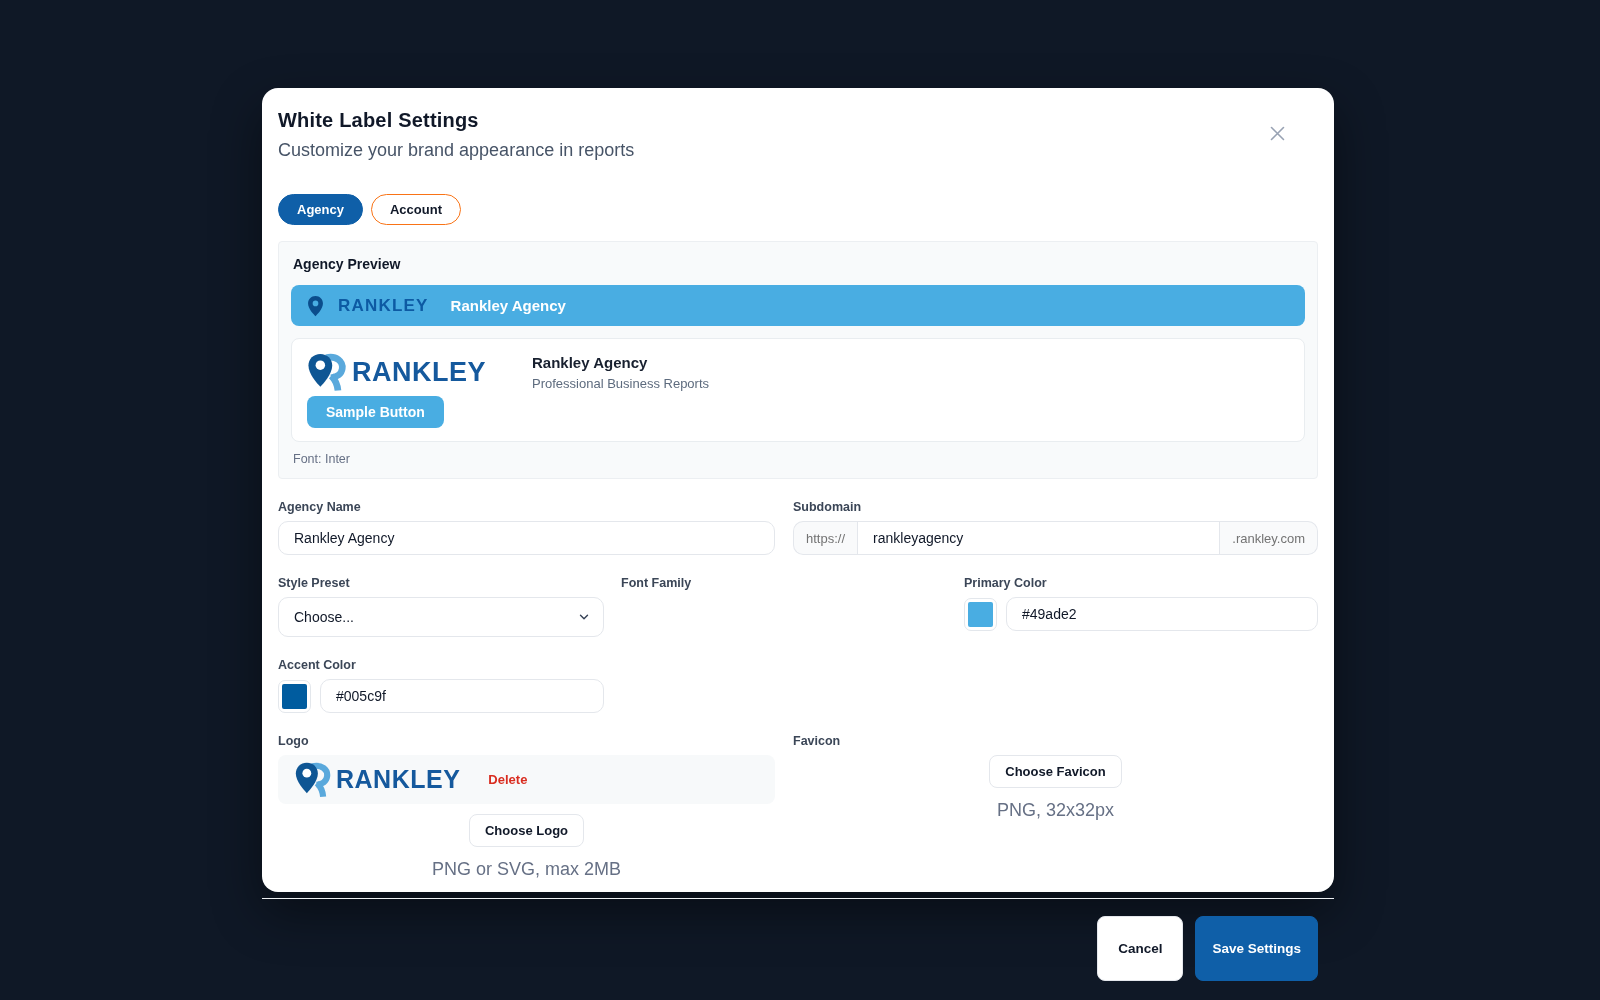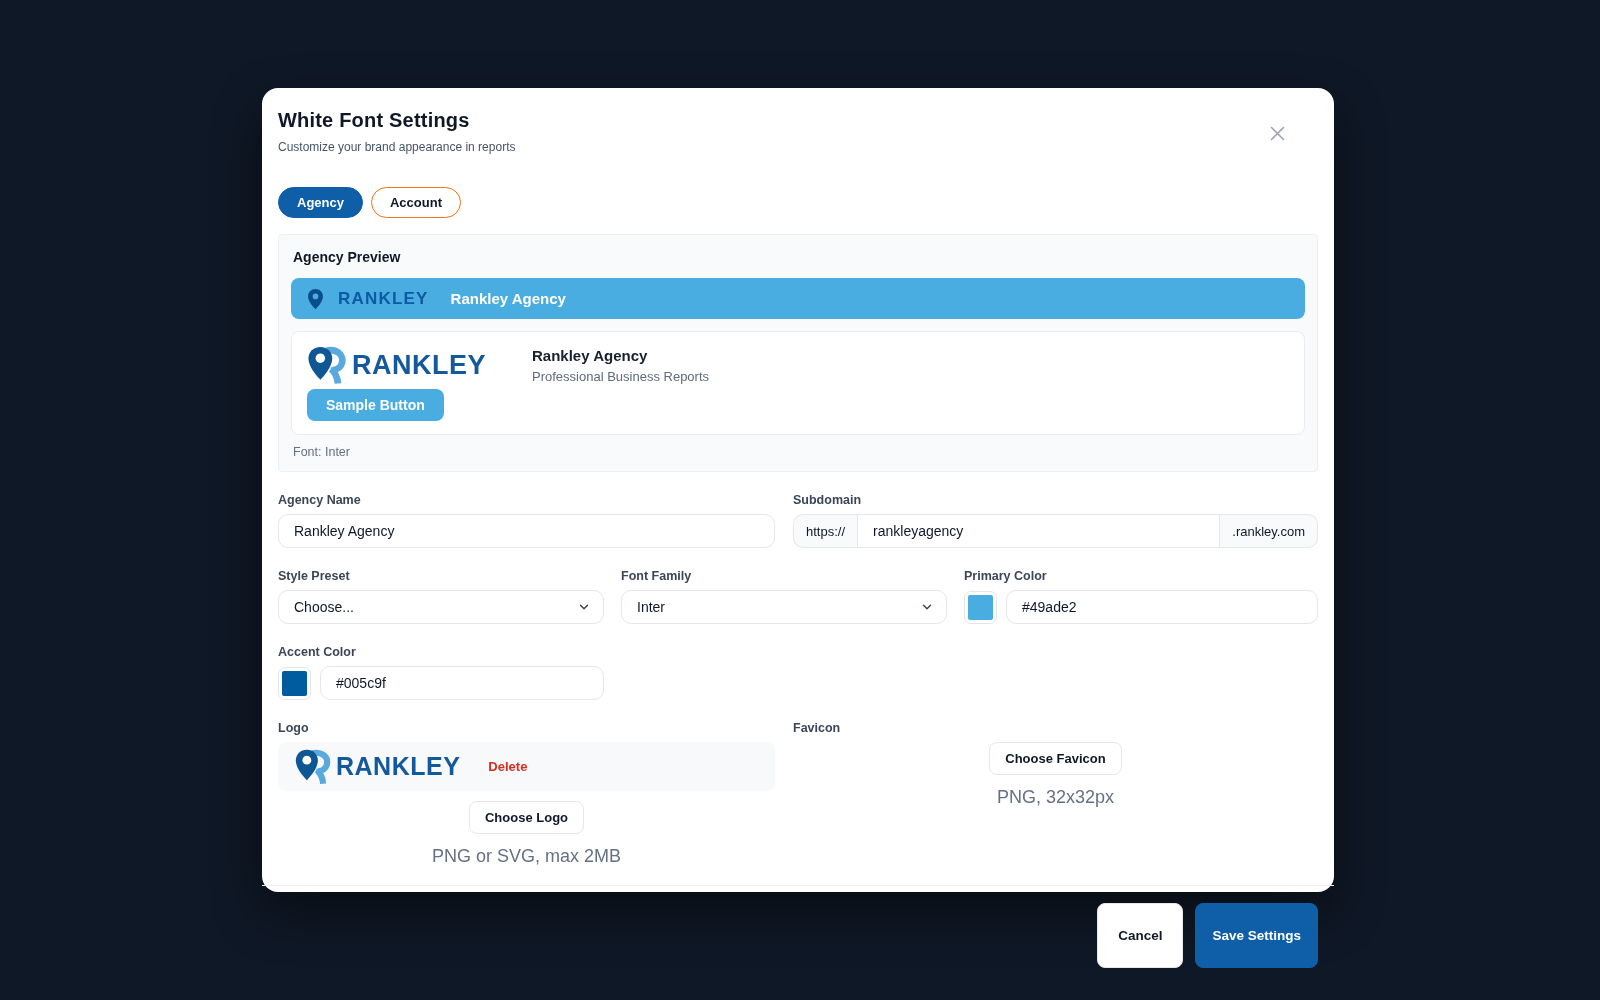--- a/index.html
+++ b/index.html
@@ -15,21 +15,21 @@
     width: 1072px; height: 804px;
     background: #ffffff;
     border-radius: 16px;
     display: flex;
     flex-direction: column;
     box-shadow: 0 20px 50px rgba(0,0,0,.45);
   }
   
   .modal-header { position: relative; padding: 21px 16px 17px 16px; }
   .modal-title { font-size: 20px; font-weight: bold; color: #101828; letter-spacing: .2px; }
-  .modal-subtitle { margin-top: 8px; font-size: 12px; color: #475467; }
+  .modal-subtitle { margin-top: 8px; font-size: 18px; color: #475467; }
   .close-btn {
     position: absolute; top: 34px; right: 46px;
     width: 22px; height: 22px;
     background: none; border: none; cursor: pointer;
     display: flex; align-items: center; justify-content: center;
   }
   .hdivider { height: 1px; background: #edf0f3; width: 100%; }
   
   .tabs { display: flex; gap: 8px; padding: 16px 16px 0 16px; }
   .tab {
@@ -78,27 +78,27 @@
   .text-input {
     width: 100%; height: 34px;
     border: 1px solid #e4e7ec; border-radius: 10px;
     padding: 0 15px; font-family: inherit; font-size: 14px; color: #101828;
     background: #ffffff; outline: none;
   }
   .input-group { display: flex; width: 100%; }
   .input-addon {
     display: flex; align-items: center; padding: 0 12px;
     background: #f9fafb; border: 1px solid #e4e7ec;
-    font-size: 13px; color: #0f172a; height: 34px; white-space: nowrap;
+    font-size: 13px; color: #737373; height: 34px; white-space: nowrap;
   }
   .input-addon.left { border-radius: 10px 0 0 10px; border-right: none; }
   .input-addon.right { border-radius: 0 10px 10px 0; border-left: none; }
   .input-group .text-input { border-radius: 0; flex: 1; min-width: 0; }
   .select {
-    width: 100%; height: 34px;
+    width: 100%; height: 40px;
     border: 1px solid #e4e7ec; border-radius: 10px;
     padding: 0 12px 0 15px; background: #ffffff;
     display: flex; align-items: center; justify-content: space-between;
     font-size: 14px; color: #101828; cursor: pointer;
   }
   .color-field { display: flex; gap: 9px; align-items: center; }
   .swatch {
     width: 33px; height: 33px; flex: 0 0 33px;
     border: 1px solid #e3e7ec; border-radius: 7px;
     background: #ffffff; padding: 3px; cursor: pointer;
@@ -132,21 +132,21 @@
     font-family: inherit; font-size: 13.5px; font-weight: bold; color: #ffffff;
     padding: 8px 16px; cursor: pointer;
   }
 </style>
 </head>
 <body style="background-color: rgb(15, 24, 38);">
 
 <div class="modal">
 
   <div class="modal-header">
-    <div class="modal-title">White Font Settings</div>
+    <div class="modal-title">White Label Settings</div>
     <div class="modal-subtitle">Customize your brand appearance in reports</div>
     <button class="close-btn">
       <svg width="15" height="15" viewBox="0 0 15 15">
           <path d="M1.5 1.5 L13.5 13.5 M13.5 1.5 L1.5 13.5" stroke="#98a2b3" stroke-width="1.6" stroke-linecap="round"></path>
         </svg>
     </button>
   </div>
   <div class="hdivider"></div>
 
   <div class="tabs">
@@ -211,26 +211,20 @@
         <label class="field-label">Style Preset</label>
         <div class="select">
           <span>Choose...</span>
           <svg width="14" height="14" viewBox="0 0 24 24">
               <polyline points="6,9 12,15 18,9" fill="none" stroke="#344054" stroke-width="2.4" stroke-linecap="round" stroke-linejoin="round"></polyline>
             </svg>
         </div>
       </div>
       <div class="field">
         <label class="field-label">Font Family</label>
-        <div class="select">
-          <span>Inter</span>
-          <svg width="14" height="14" viewBox="0 0 24 24">
-              <polyline points="6,9 12,15 18,9" fill="none" stroke="#344054" stroke-width="2.4" stroke-linecap="round" stroke-linejoin="round"></polyline>
-            </svg>
-        </div>
       </div>
       <div class="field">
         <label class="field-label">Primary Color</label>
         <div class="color-field">
           <button class="swatch">
             <div class="swatch-inner" style="background-color: rgb(73, 173, 226);"></div>
           </button>
           <input class="text-input" type="text" value="#49ade2" style="">
         </div>
       </div>

